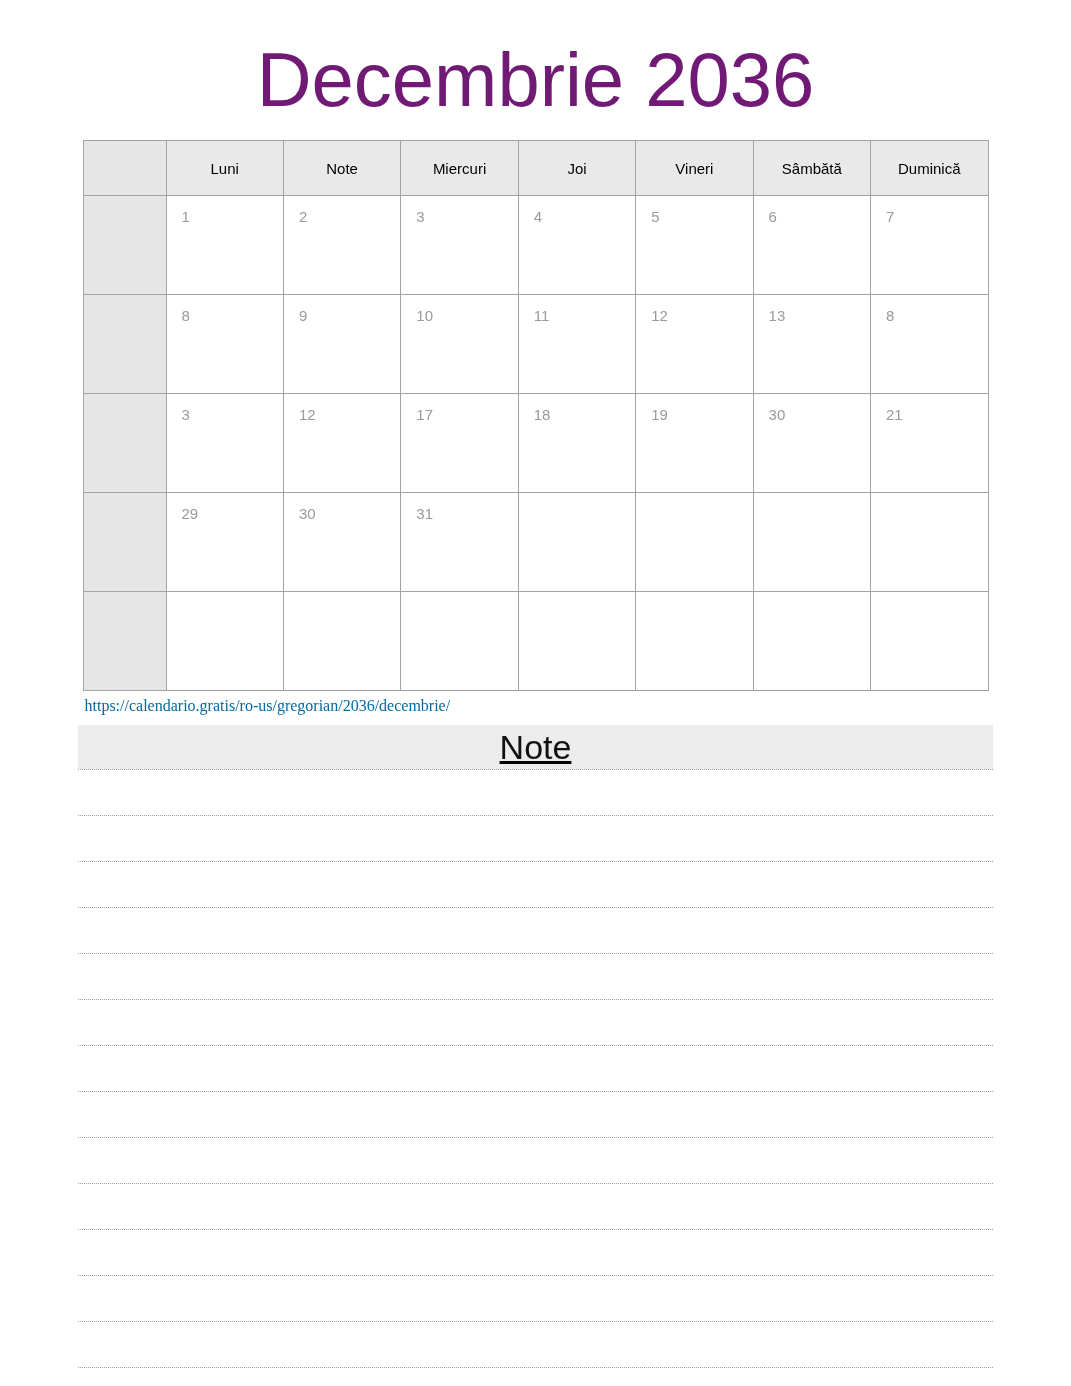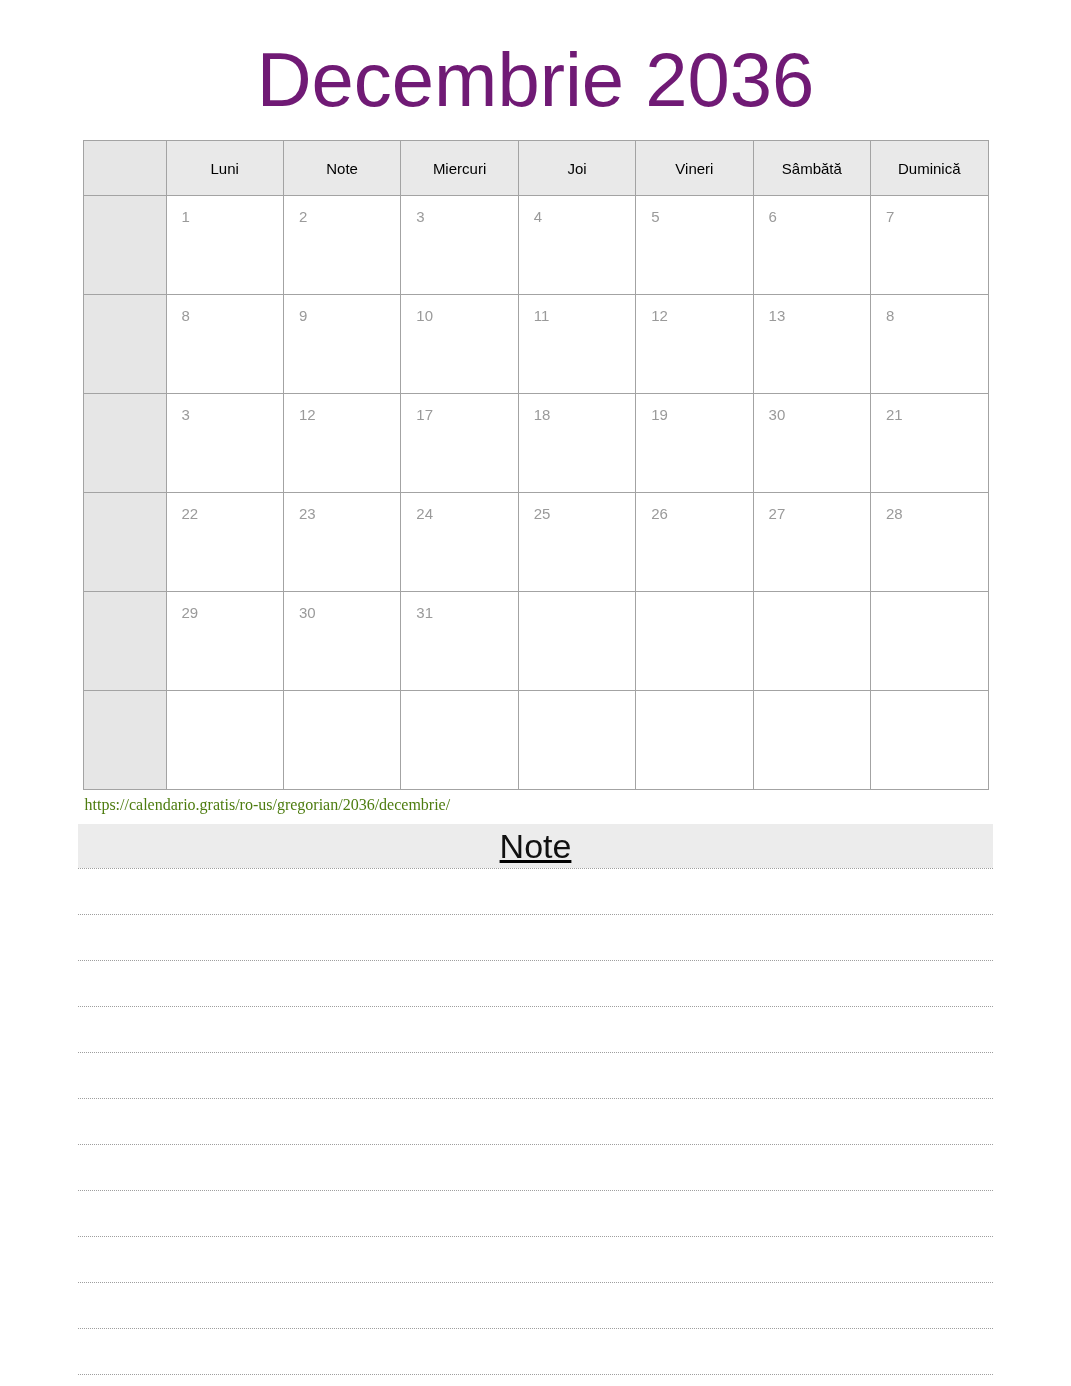--- a/index.html
+++ b/index.html
@@ -76,21 +76,21 @@
     font-size: 15px;
     color: #9a9a9a;
     padding: 6px 0 0 8px;
     line-height: 1;
   }
   .url {
     width: 906px;
     margin: 6px auto 0 auto;
     font-family: "Liberation Serif", serif;
     font-size: 16px;
-    color: #4d7c0f;
+    color: #0369a1;
     text-align: left;
     padding-left: 2px;
     box-sizing: border-box;
   }
   .notes-wrap {
     width: 915px;
     margin: 10px auto 0 auto;
     text-decoration: underline;
   }
   .notes-header {
@@ -200,44 +200,20 @@
           <td class="day">
               <span class="daynum">30</span>
             </td>
           <td class="day">
               <span class="daynum">21</span>
             </td>
         </tr>
         <tr>
           <td class="side"></td>
           <td class="day">
-              <span class="daynum">22</span>
-            </td>
-          <td class="day">
-              <span class="daynum">23</span>
-            </td>
-          <td class="day">
-              <span class="daynum">24</span>
-            </td>
-          <td class="day">
-              <span class="daynum">25</span>
-            </td>
-          <td class="day">
-              <span class="daynum">26</span>
-            </td>
-          <td class="day">
-              <span class="daynum">27</span>
-            </td>
-          <td class="day">
-              <span class="daynum">28</span>
-            </td>
-        </tr>
-        <tr>
-          <td class="side"></td>
-          <td class="day">
               <span class="daynum">29</span>
             </td>
           <td class="day">
               <span class="daynum">30</span>
             </td>
           <td class="day">
               <span class="daynum">31</span>
             </td>
           <td class="day">
               <span class="daynum"></span>

